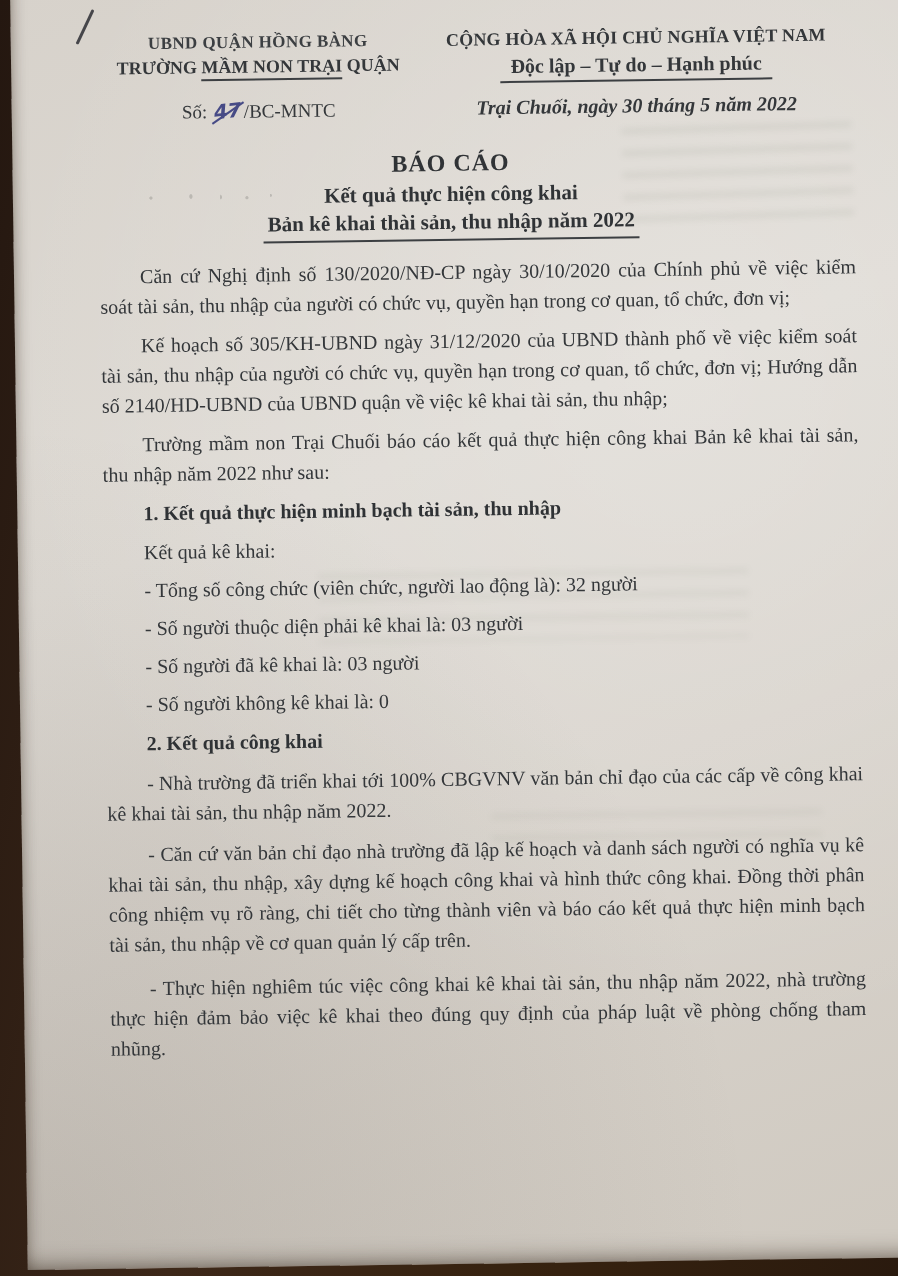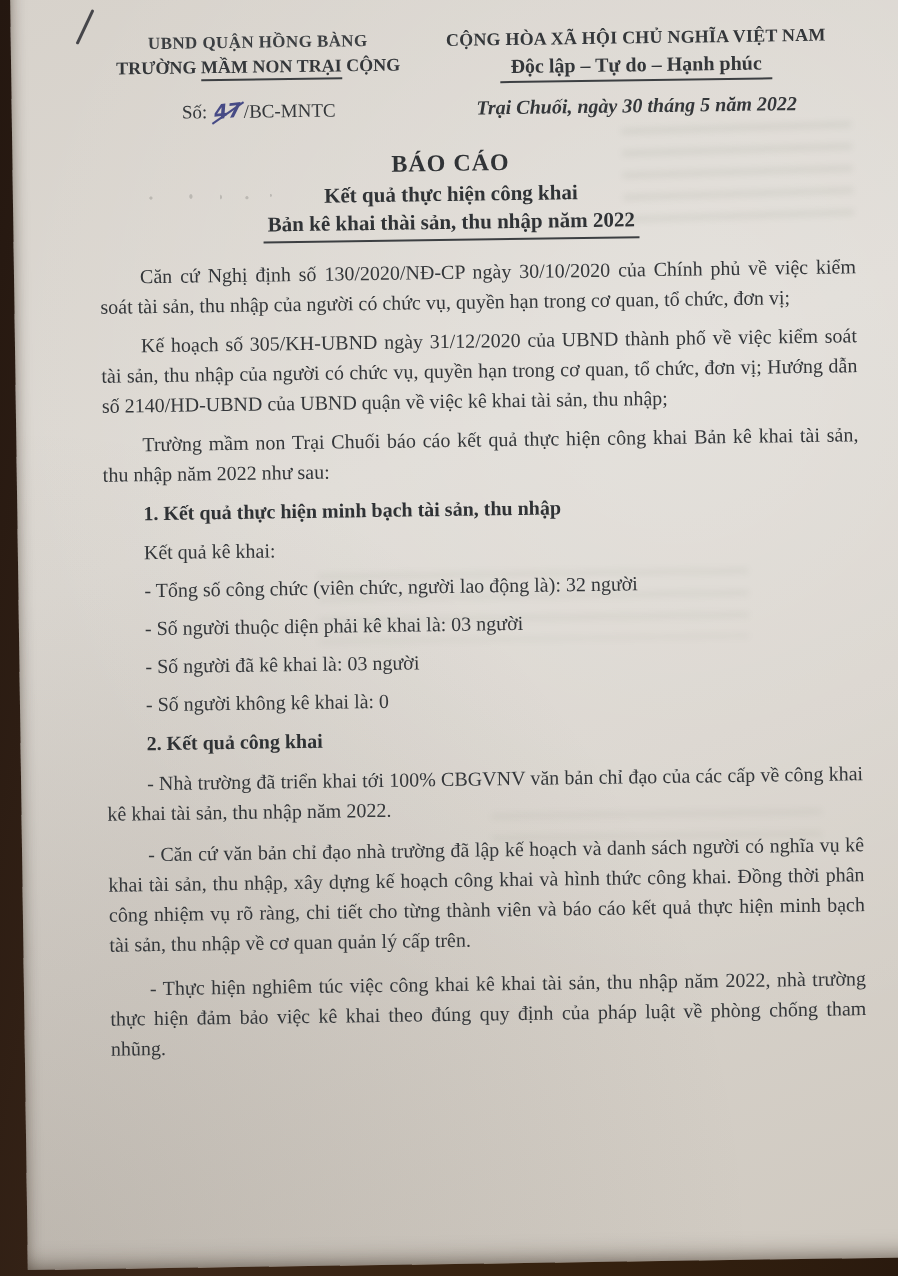--- a/index.html
+++ b/index.html
@@ -77,21 +77,21 @@
   <div class="pencil"></div>
   <div class="smudge sm1"></div>
   <div class="smudge sm2"></div>
   <div class="smudge sm3"></div>
 
   <div class="content">
 
     <div class="hdr">
       <div class="hleft">
         <div class="l1">UBND QUẬN HỒNG BÀNG</div>
-        <div class="l2"><span>TRƯỜNG </span><span class="u">MẦM NON TRẠI</span><span> CỘNG</span></div>
+        <div class="l2"><span>TRƯỜNG </span><span class="u">MẦM NON TRẠI</span><span> QUẬN</span></div>
       </div>
       <div class="hright">
         <div class="l1">CỘNG HÒA XÃ HỘI CHỦ NGHĨA VIỆT NAM</div>
         <div><span class="l2">Độc lập – Tự do – Hạnh phúc</span></div>
       </div>
     </div>
 
     <div class="row2">
       <div class="num"><span>Số:</span> <span class="hand">47</span><span>/BC-MNTC</span></div>
       <div class="date">Trại Chuối, ngày 30 tháng 5 năm 2022</div>

